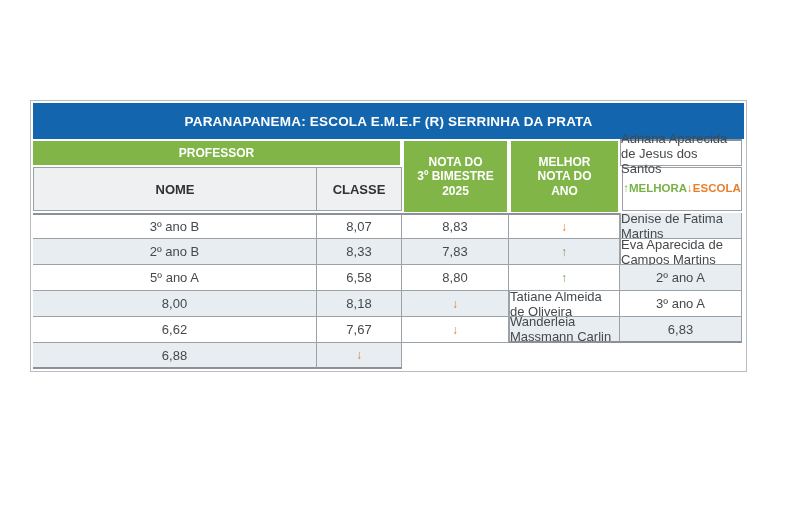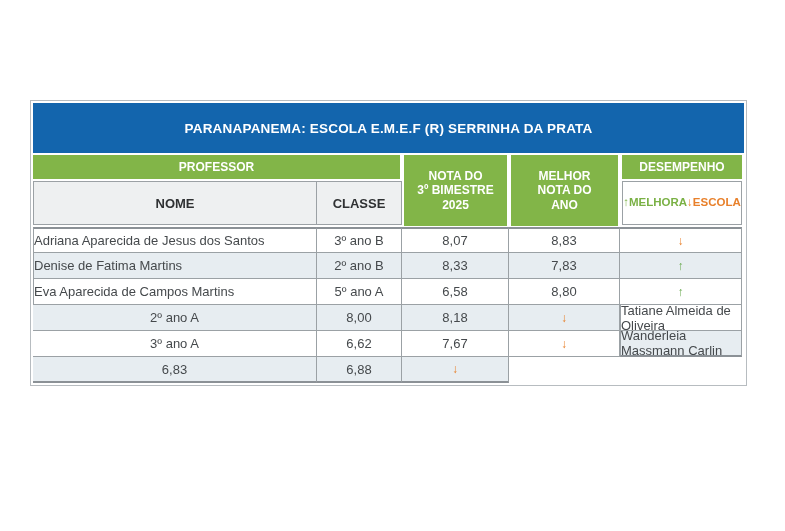--- a/index.html
+++ b/index.html
@@ -12,21 +12,21 @@
   html,body { margin:0; padding:0; }
   body {
     width:785px; height:531px; background:#ffffff; overflow:hidden;
     font-family:"Liberation Sans","DejaVu Sans",sans-serif; position:relative;
   }
   .table-outer {
     position:absolute; left:30px; top:100px; width:717px;
     border:1px solid var(--outer-border); background:#ffffff; padding:2px;
   }
   .title-bar {
-    height:50px; background:var(--blue); color:#ffffff;
+    height:36px; background:var(--blue); color:#ffffff;
     display:flex; align-items:center; justify-content:center;
     font-weight:bold; font-size:13.5px; letter-spacing:0.2px;
   }
   .grid {
     display:grid;
     grid-template-columns:284px 85px 107px 111px 122px;
     grid-template-rows:27px 47px repeat(6,26px);
   }
   .hcell {
     display:flex; align-items:center; justify-content:center; text-align:center;
@@ -73,21 +73,20 @@
   <div class="title-bar">PARANAPANEMA: ESCOLA E.M.E.F (R) SERRINHA DA PRATA</div>
   <div class="grid">
 
     <div class="hcell hgreen professor">PROFESSOR</div>
     <div class="hcell hgreen nota">NOTA DO
 3º BIMESTRE
 2025</div>
     <div class="hcell hgreen melhor">MELHOR
 NOTA DO
 ANO</div>
-    <div class="hcell hgreen desempenho">DESEMPENHO</div>
 
     <div class="hcell sub classe">CLASSE</div>
     <div class="hcell sub nome">NOME</div>
     <div class="hcell legend">
       <div class="up-line"><span>↑</span><span>MELHORA</span></div>
       <div class="down-line"><span>↓</span><span>ESCOLA</span></div>
     </div>
 
     <div class="cell c1 first-data">Adriana Aparecida de Jesus dos Santos</div>
     <div class="cell first-data">3º ano B</div>

